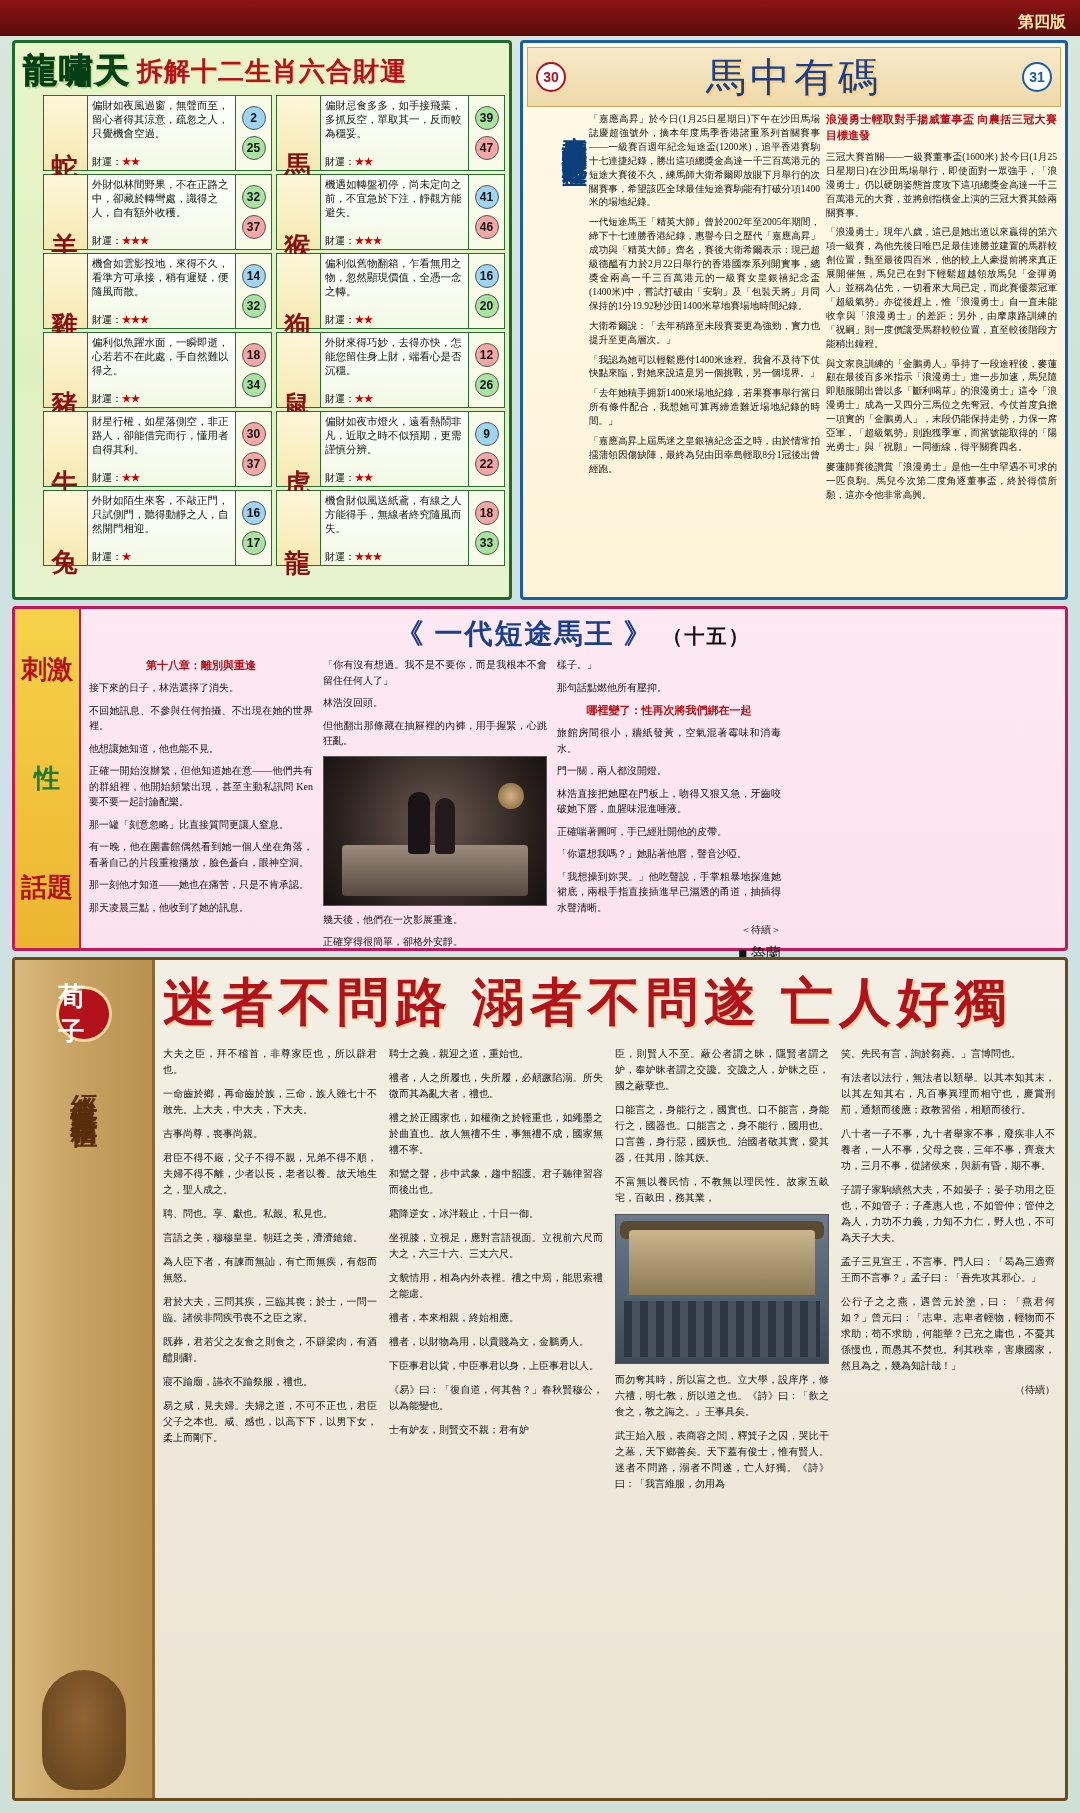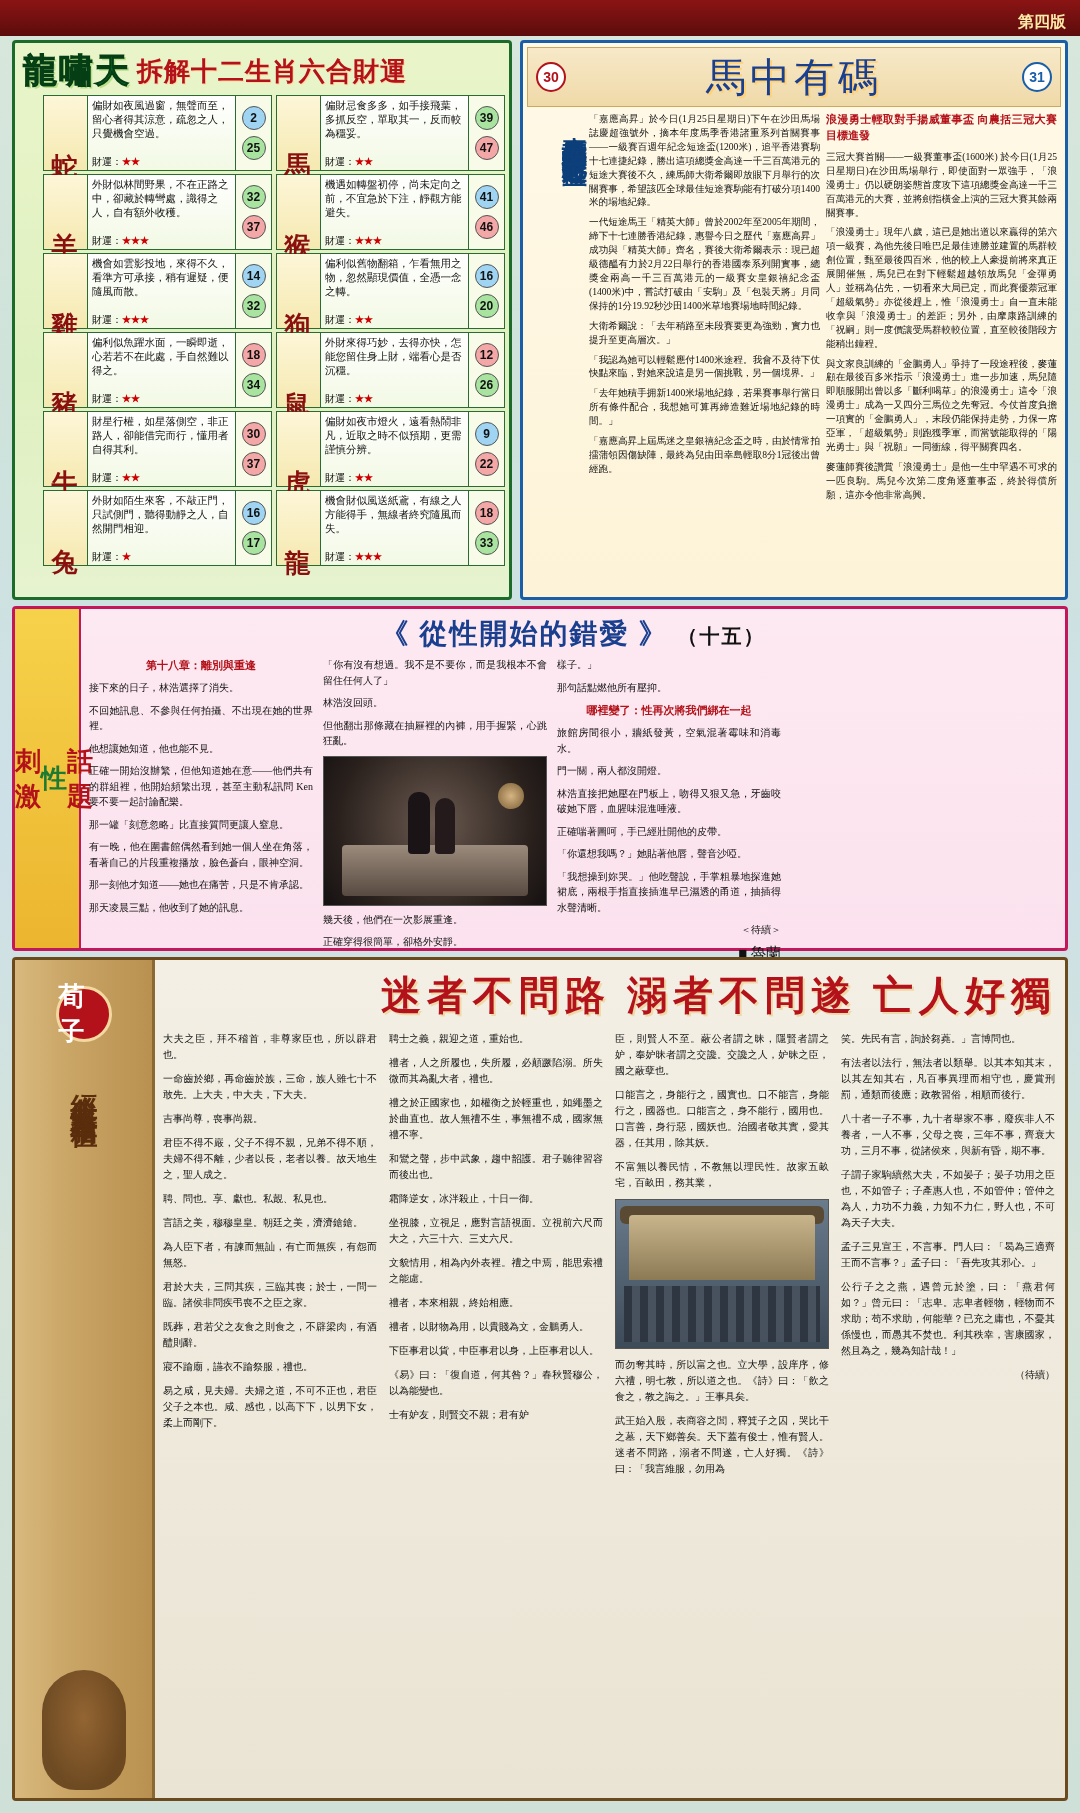--- a/index.html
+++ b/index.html
@@ -133,21 +133,21 @@
   #novel {
     left:12px; top:606px; width:1056px; height:345px;
     background:linear-gradient(180deg,#fde9f1,#fbe2ee);
     border:3px solid #c2185b;
     border-radius:4px;
     display:flex;
   }
   #novel .side {
     width:66px; background:linear-gradient(180deg,#f6d24a,#ecb52f);
     border-right:2px solid #c2185b;
-    display:flex; flex-direction:row; align-items:center; justify-content:space-around;
+    display:flex; flex-direction:column; align-items:center; justify-content:space-around;
     padding:6px 0;
   }
   #novel .side span {
     font-size:26px; font-weight:bold; color:#b3121a;
     font-family:"Liberation Serif", serif;
   }
   #novel .side .grn { color:#1d7a33; }
   #novel .main { flex:1; padding:4px 8px; position:relative; }
   #novel .ntitle {
     text-align:center; font-size:28px; font-weight:bold; color:#1a3f8f;
@@ -205,21 +205,21 @@
     font-family:"Liberation Serif", serif;
   }
   .facemask {
     position:absolute; bottom:8px; left:50%; transform:translateX(-50%);
     width:84px; height:120px;
     background:radial-gradient(ellipse at 50% 40%, #8a5a2a, #5e3a16 70%);
     border-radius:42px 42px 34px 34px; opacity:.85;
   }
   #classics .cmain { flex:1; padding:6px 8px; }
   .chead {
-    text-align:right; font-size:40px; font-weight:bold; color:#b3121a;
+    text-align:left; font-size:52px; font-weight:bold; color:#b3121a;
     letter-spacing:6px; margin:2px 0 8px 0;
     text-shadow:2px 2px 0 #f0d9a8;
     font-family:"Liberation Serif", serif;
   }
   .ccols { display:flex; gap:12px; }
   .ccol { width:214px; font-size:10px; line-height:1.6; color:#111;
           font-family:"Liberation Serif", serif; }
   .ccol p { margin:0 0 8px 0; text-align:justify; }
   .cpic {
     width:214px; height:150px; margin:6px 0 8px 0;
@@ -419,21 +419,21 @@
   </div>
 
   <div class="blk" id="novel">
     <div class="side">
       <span>刺激</span>
       <span class="grn">性</span>
       <span>話題</span>
     </div>
     <div class="main">
       <div class="ntitle">
-        <span>《 從性開始的錯愛 》</span>
+        <span>《 一代短途馬王 》</span>
         <span class="no">（十五）</span>
       </div>
       <div class="ncols">
         <div class="ncol">
           <div class="chap">第十八章：離別與重逢</div>
           <div id="ncol1">
               <p>接下來的日子，林浩選擇了消失。</p>
               <p>不回她訊息、不參與任何拍攝、不出現在她的世界裡。</p>
               <p>他想讓她知道，他也能不見。</p>
               <p>正確一開始沒辦繁，但他知道她在意——他們共有的群組裡，他開始頻繁出現，甚至主動私訊問 Ken 要不要一起討論配樂。</p>

